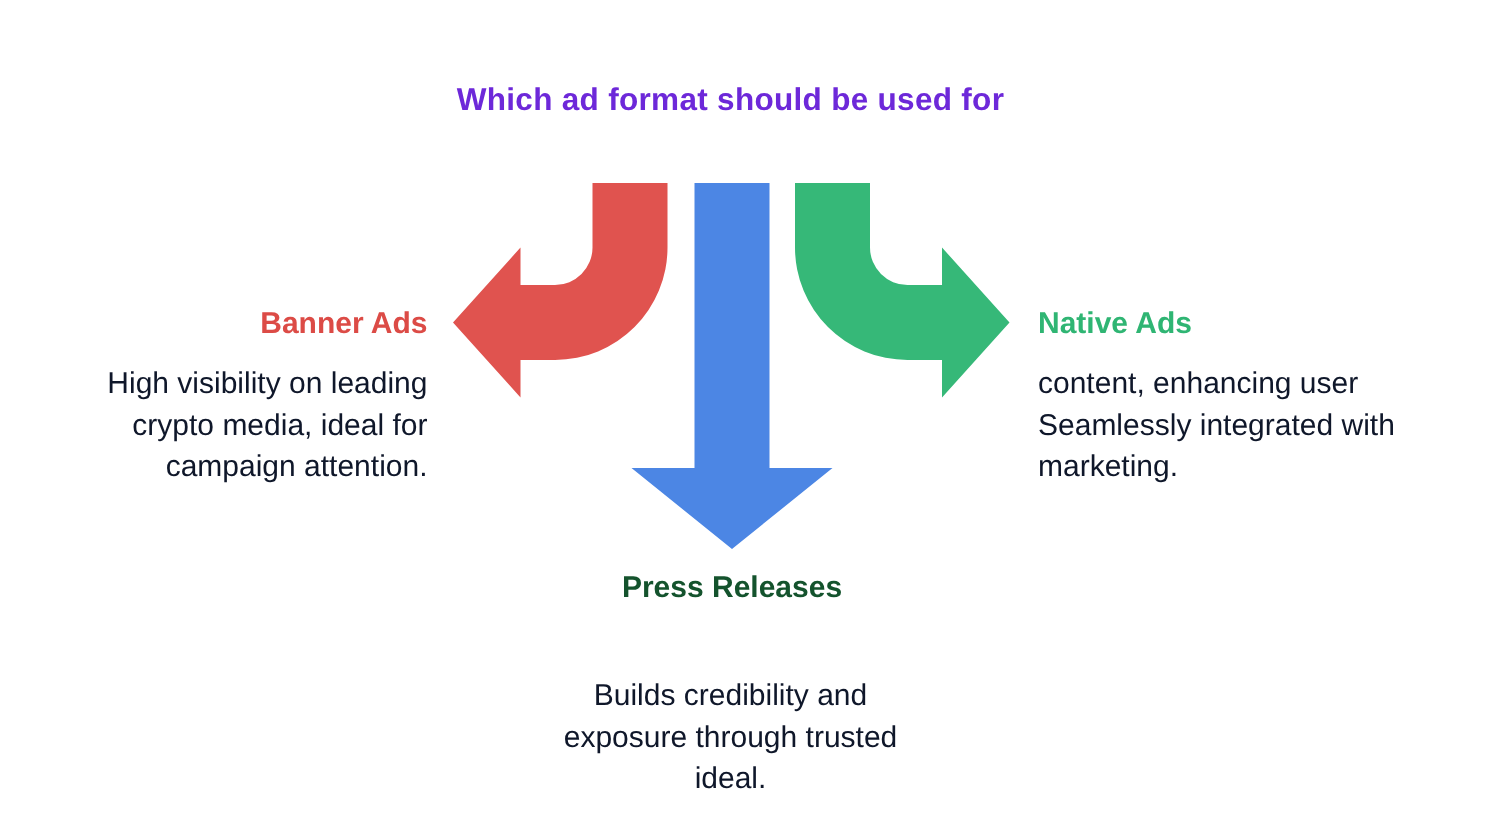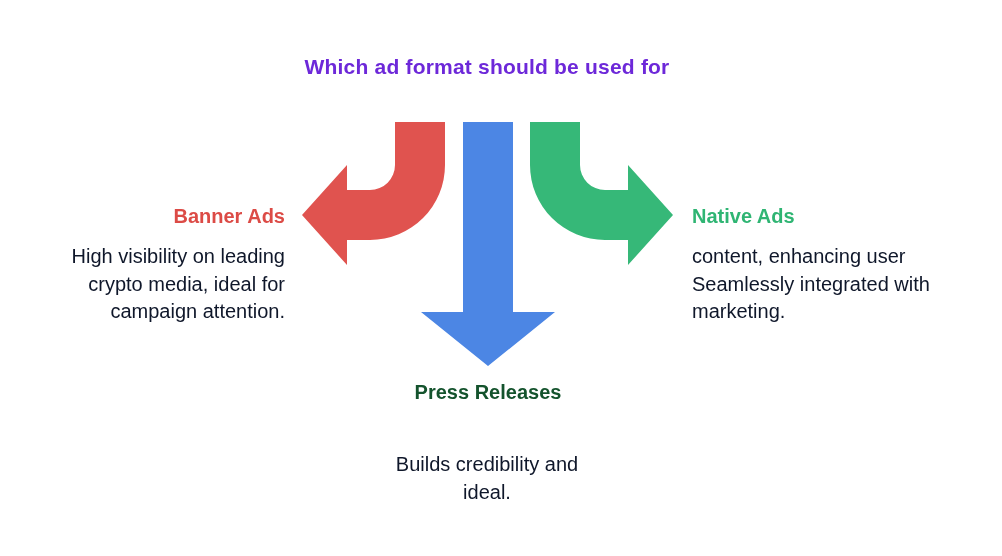--- a/index.html
+++ b/index.html
@@ -79,16 +79,17 @@
   <div class="branch-label label-native">Native Ads</div>
   <div class="branch-desc desc-native">
     <div>content, enhancing user</div>
     <div>Seamlessly integrated with</div>
     <div>marketing.</div>
   </div>
 
   <div class="branch-label label-press">Press Releases</div>
   <div class="branch-desc desc-press">
     <div>Builds credibility and</div>
+    <div>exposure through trusted</div>
     <div>ideal.</div>
   </div>
 
 </div>
 
 </body></html>

